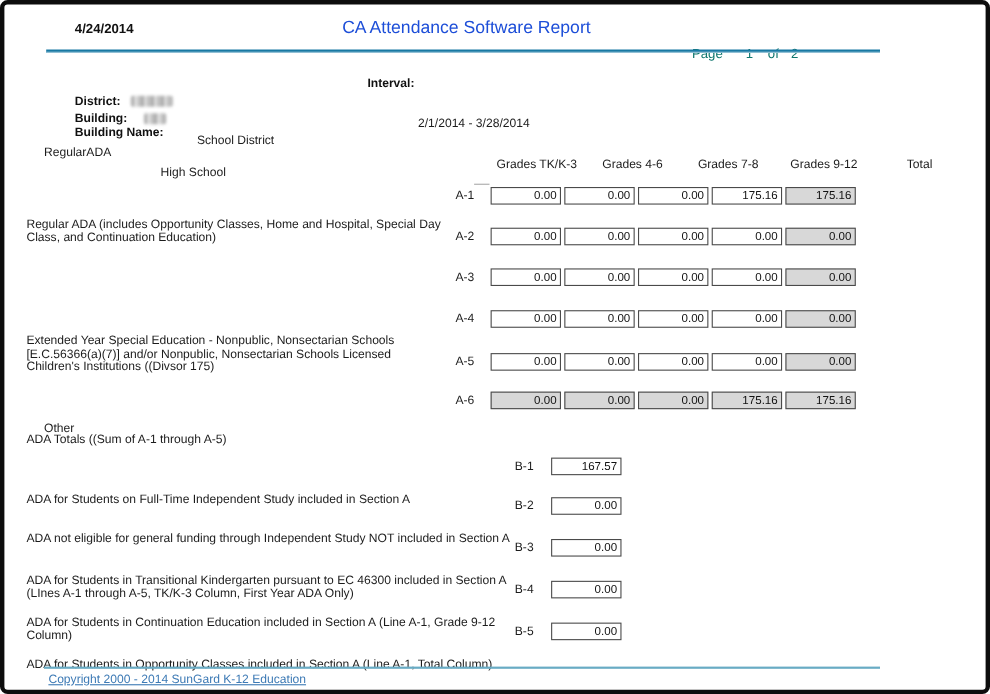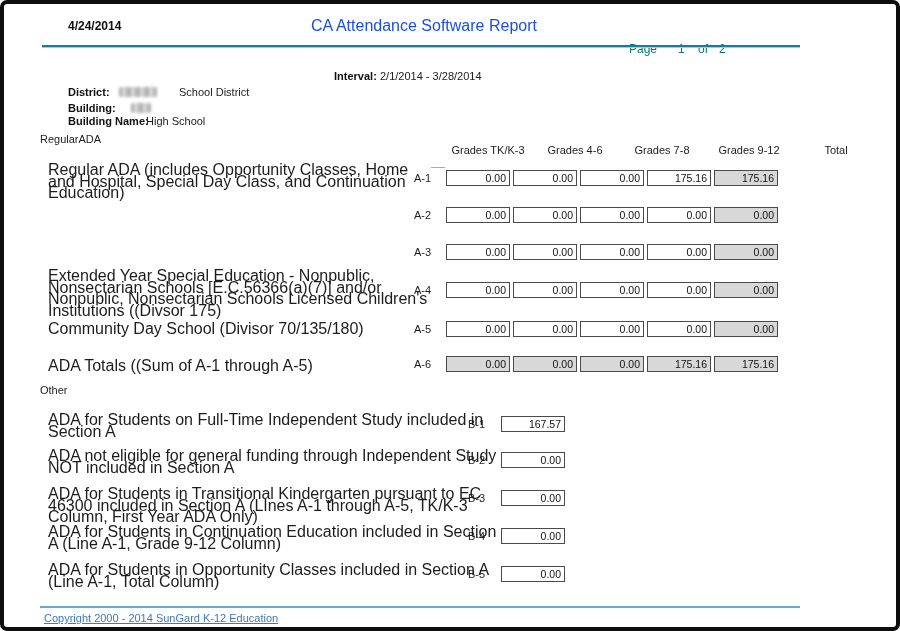--- a/index.html
+++ b/index.html
@@ -19,28 +19,28 @@
     position:absolute;left:0;top:0;width:900px;height:631px;
     background:#ffffff;border:4px solid #0d0d0d;border-radius:7px;
     color:#1c1c1c;
   }
   .abs{position:absolute;}
   .report-date{left:64px;top:15px;font-size:12px;font-weight:bold;color:#111;}
   .page-title{left:420px;top:13px;transform:translateX(-50%);font-size:16px;color:#1d4ed8;white-space:nowrap;}
   .page-info{top:38px;font-size:12px;color:#0f766e;}
   .header-rule{left:38px;top:41px;width:758px;height:3px;background:var(--header-rule);border-bottom:1px solid #a6cbdc;}
   .meta-label{font-weight:bold;font-size:11px;color:#111;}
-  .meta-value{font-size:11px;color:#1c1c1c;}
+  .meta-value{font-size:11px;color:#1c1c1c;margin-top:36px;}
   .redacted{
     background:repeating-linear-gradient(90deg,#9e9e9e 0 3px,#d6d6d6 3px 6px,#b5b5b5 6px 9px);
     filter:blur(1.6px);border-radius:2px;opacity:.85;
   }
   .section-title{font-size:11px;color:#1c1c1c;}
   .col-header{position:absolute;top:140px;width:84px;text-align:center;font-size:11px;color:#1c1c1c;white-space:nowrap;}
-  .row-label{position:absolute;left:44px;width:382px;font-size:16px;line-height:11.5px;color:#1c1c1c;}
+  .row-label{position:absolute;left:20px;width:382px;font-size:11px;line-height:11.5px;color:#1c1c1c;margin-top:35px;}
   .row-label.wide{width:454px;}
   .row-code{position:absolute;font-size:11px;color:#1c1c1c;white-space:nowrap;}
   .boxes{position:absolute;display:flex;gap:3px;}
   .cell{
     width:64px;height:16px;border:1.5px solid var(--box-border);
     background:#ffffff;font-size:10.5px;color:#111;
     display:flex;align-items:center;justify-content:flex-end;
     padding-right:3px;
   }
   .cell.shaded{background:var(--shaded-cell);}
@@ -115,21 +115,20 @@
   <div class="row-label" style="top:266px;">Extended Year Special Education - Nonpublic, Nonsectarian Schools [E.C.56366(a)(7)] and/or Nonpublic, Nonsectarian Schools Licensed Children's Institutions ((Divsor 175)</div>
   <div class="row-code" style="left:410px;top:280px;">A-4</div>
   <div class="boxes" style="left:442px;top:278px;">
     <div class="cell">0.00</div>
     <div class="cell">0.00</div>
     <div class="cell">0.00</div>
     <div class="cell">0.00</div>
     <div class="cell shaded">0.00</div>
   </div>
 
-  <div class="row-label" style="top:319px;">Community Day School (Divisor 70/135/180)</div>
   <div class="row-code" style="left:410px;top:319px;">A-5</div>
   <div class="boxes" style="left:442px;top:317px;">
     <div class="cell">0.00</div>
     <div class="cell">0.00</div>
     <div class="cell">0.00</div>
     <div class="cell">0.00</div>
     <div class="cell shaded">0.00</div>
   </div>
 
   <div class="row-label" style="top:356px;">ADA Totals ((Sum of A-1 through A-5)</div>

